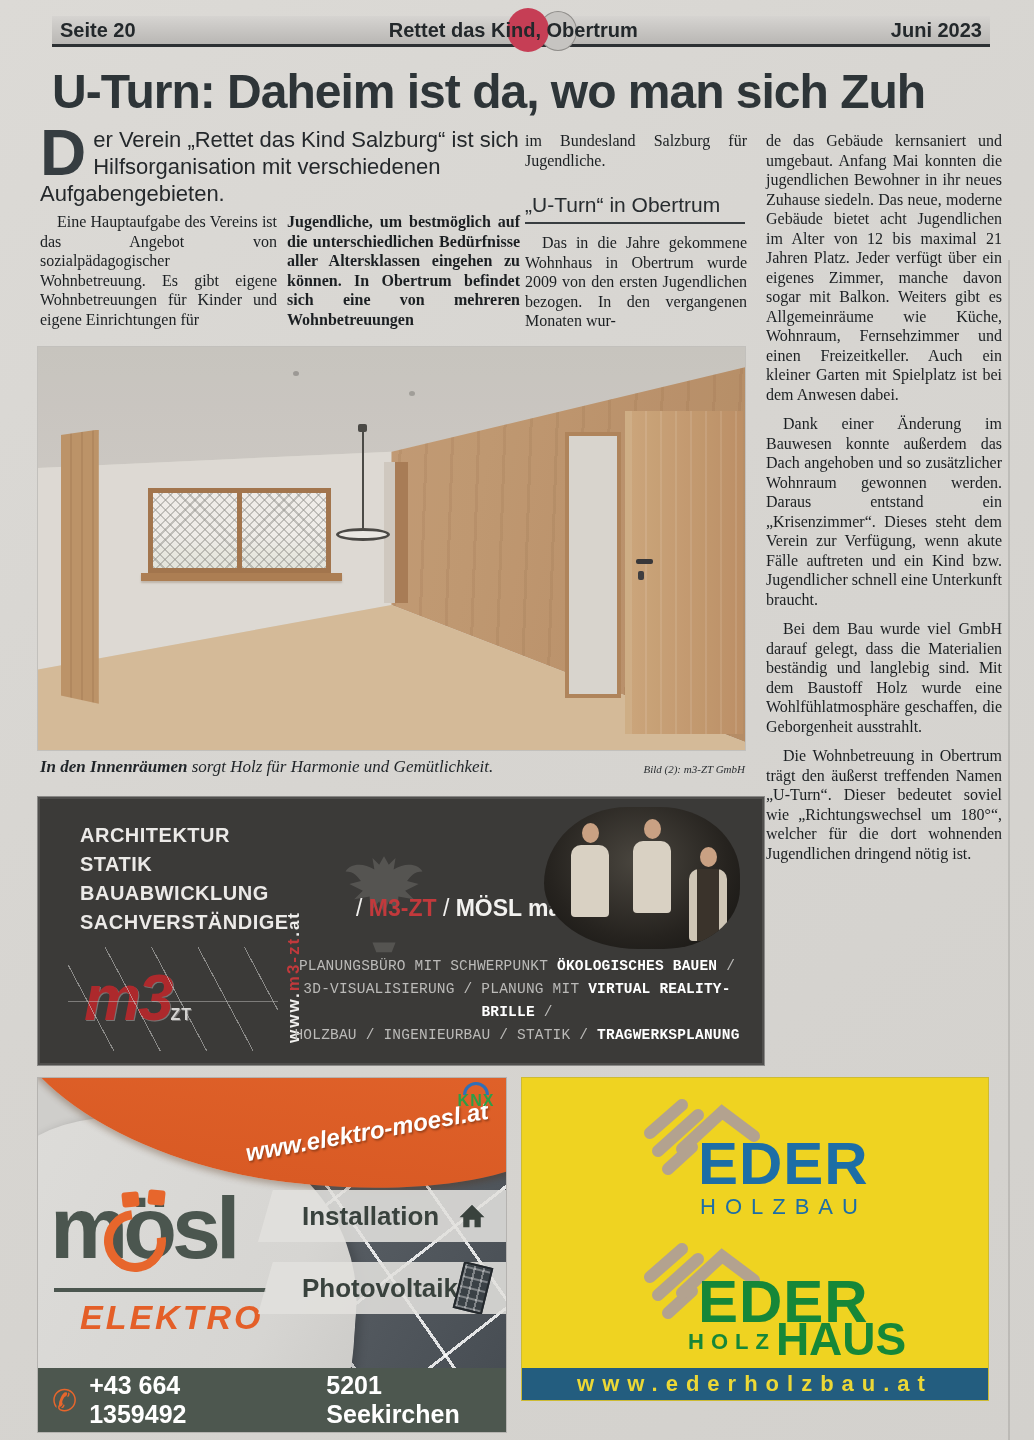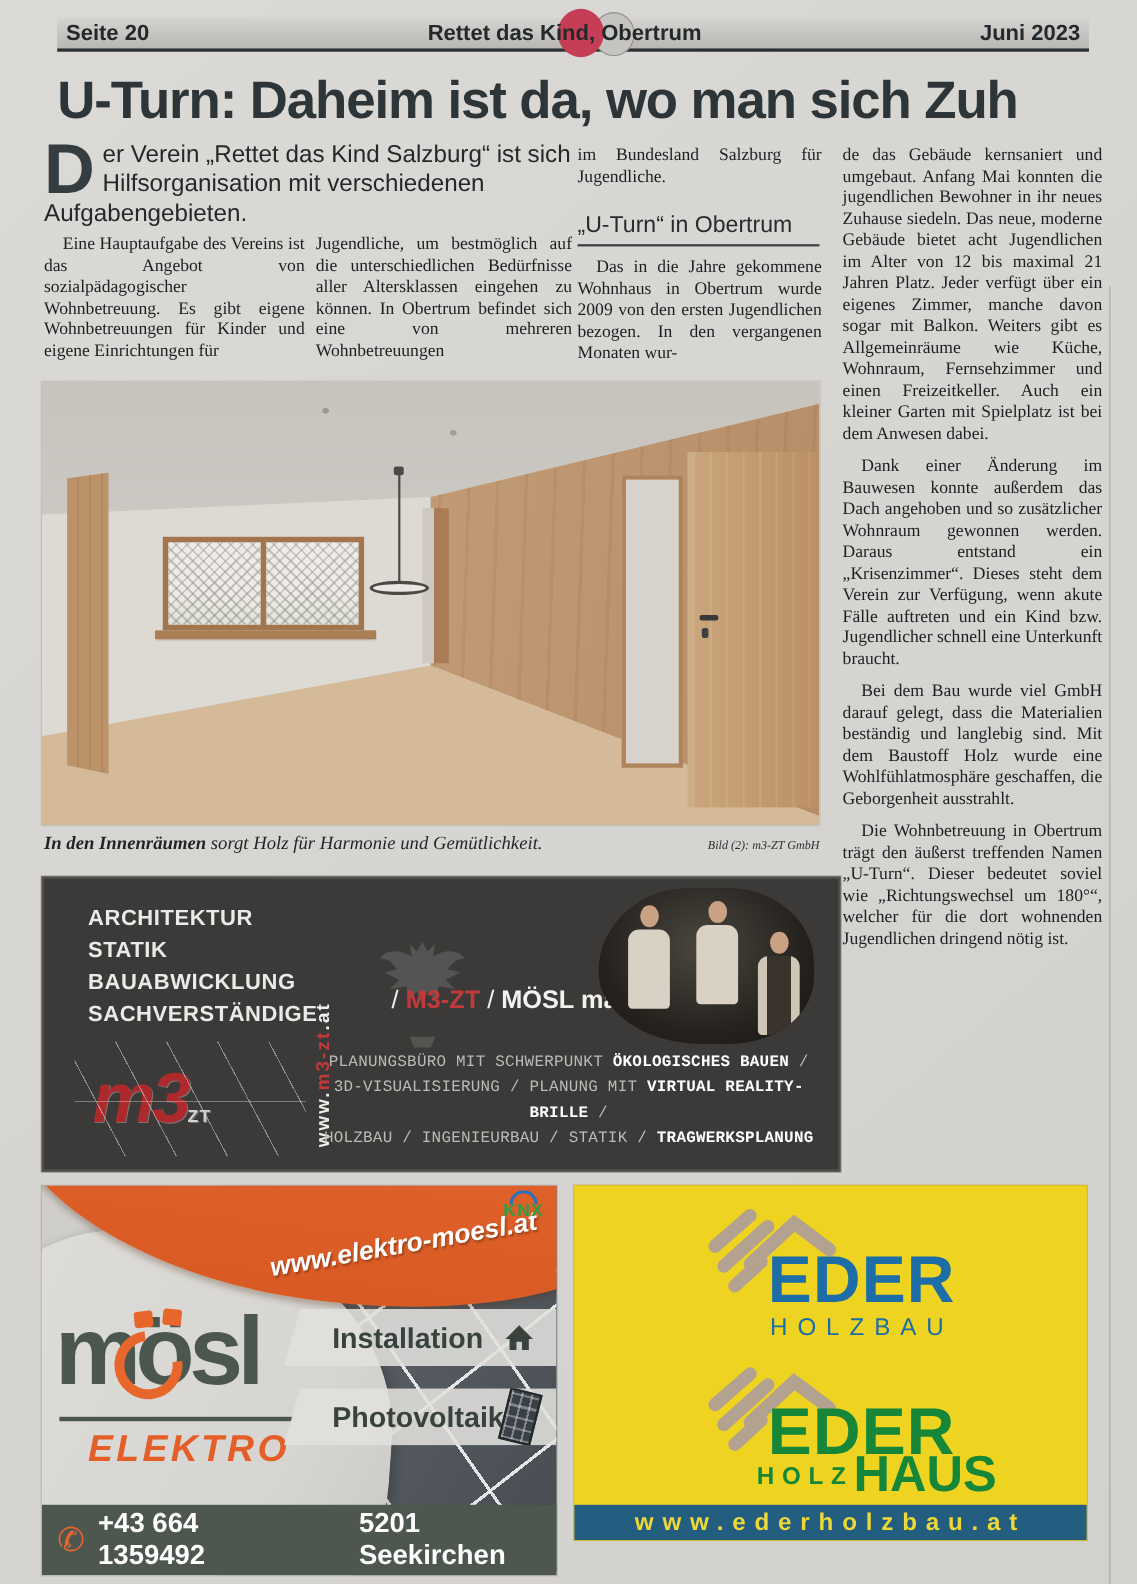--- a/index.html
+++ b/index.html
@@ -30,21 +30,21 @@
           line-height:27px; color:#24282b; }
   .dropcap { float:left; font-size:64px; line-height:50px; font-weight:bold;
              margin:2px 7px 0 0; color:#363d41; }
 
   
   .bodytext { font-family:"Liberation Serif",serif; font-size:16px; line-height:19.5px;
               text-align:justify; color:#1b1f22; }
   .bodytext p { margin:0 0 10px 0; text-indent:17px; }
   .bodytext p.noindent { text-indent:0; }
   .col1 { position:absolute; left:40px;  top:212px; width:237px; }
-  .col2 { position:absolute; left:287px; top:212px; width:233px; }
+  .col2 { position:absolute; left:287px; top:212px; width:233px;font-weight:bold; }
   .col3a { position:absolute; left:525px; top:131px; width:222px; }
   .subhead { position:absolute; left:525px; top:193px; width:220px; font-size:21px;
              color:#272c2f; border-bottom:2px solid #383d40; padding-bottom:5px; }
   .col3b { position:absolute; left:525px; top:233px; width:222px; }
   .col4 { position:absolute; left:766px; top:131px; width:236px; }
 
   
   .photo { position:absolute; left:38px; top:347px; width:707px; height:403px;
            background:#d6d3cd; overflow:hidden; box-shadow:0 0 0 1px #c2c0bc; }
   .ph { position:absolute; }

